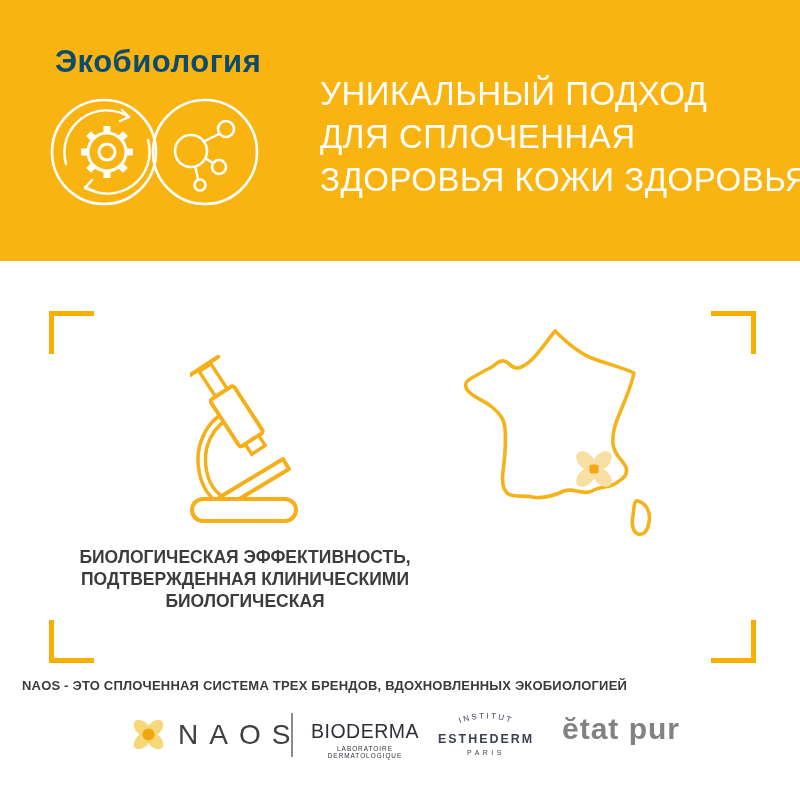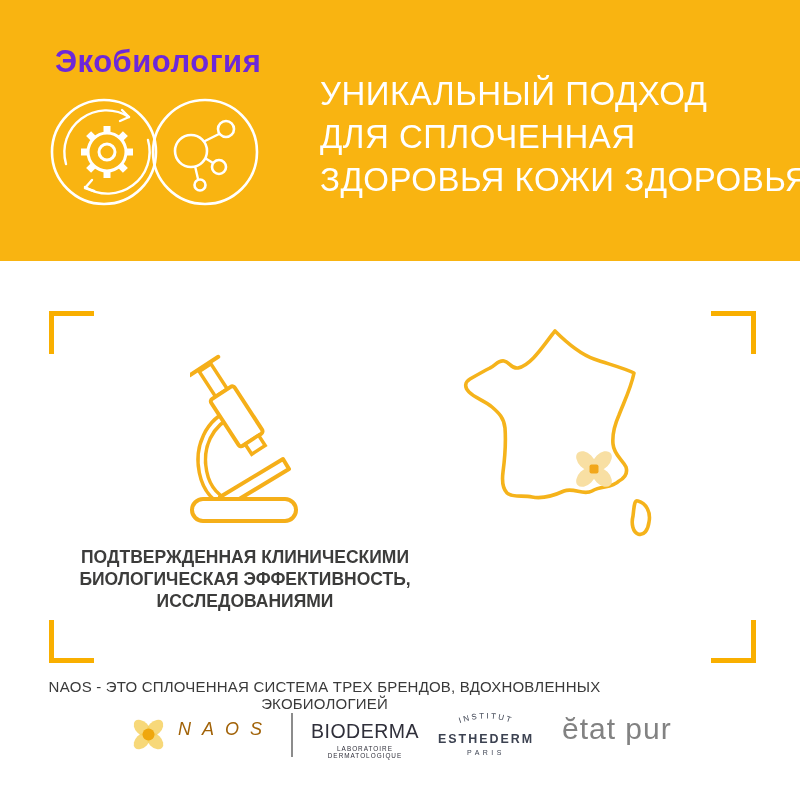--- a/index.html
+++ b/index.html
@@ -1,21 +1,21 @@
 <!DOCTYPE html>
 <html><head>
 <meta charset="utf-8">
 <style>
   html,body{margin:0;padding:0;background:#fff;}
   .page{position:relative;width:800px;height:800px;background:#ffffff;overflow:hidden;
         font-family:"Liberation Sans", sans-serif;}
 
   
   .banner{position:absolute;left:0;top:0;width:800px;height:261px;background:#F9B411;}
-  .banner-title{position:absolute;left:55px;top:44px;color:#6d28d9;font-size:31px;font-weight:700;letter-spacing:0.5px;}
+  .banner-title{position:absolute;left:55px;top:44px;color:#0c4a6e;font-size:31px;font-weight:700;letter-spacing:0.5px;}
   .banner-icon{position:absolute;left:50px;top:96px;}
   .headline{position:absolute;left:320px;top:72px;color:#fff;font-weight:400;}
   .headline .hl{font-size:33px;line-height:43px;letter-spacing:0.5px;white-space:nowrap;}
 
   
   .bracket{position:absolute;width:40px;height:38px;}
   .bracket.tl{left:49px;top:311px;border-top:5px solid #F9AF00;border-left:5px solid #F9AF00;}
   .bracket.tr{left:711px;top:311px;border-top:5px solid #F9AF00;border-right:5px solid #F9AF00;}
   .bracket.bl{left:49px;top:620px;border-bottom:5px solid #F9AF00;border-left:5px solid #F9AF00;}
   .bracket.br{left:711px;top:620px;border-bottom:5px solid #F9AF00;border-right:5px solid #F9AF00;}
@@ -23,31 +23,31 @@
   .micro-icon{position:absolute;left:190px;top:348px;}
   .map-icon{position:absolute;left:462px;top:328px;}
 
   .caption{position:absolute;top:546px;color:#3C3C3B;font-weight:700;text-align:center;}
   .caption .cl{font-size:17.5px;line-height:22px;white-space:nowrap;}
   .caption.left{left:40px;width:410px;}
   .caption.right{left:441px;width:260px;}
 
   
   .tagline{position:absolute;left:0;top:678px;width:649px;text-align:center;
-           color:#3A3A3A;font-size:15px;font-weight:400;letter-spacing:0.2px;}
+           color:#3A3A3A;font-size:13px;font-weight:700;letter-spacing:0.2px;}
   .logo-row{position:absolute;left:0;top:705px;width:800px;height:60px;}
   .naos-logo{position:absolute;left:130px;top:9px;height:40px;}
   .naos-flower{position:absolute;left:0;top:2px;}
-  .naos-text{position:absolute;left:48px;top:5px;font-size:18px;font-weight:400;color:#a16207;letter-spacing:11px;font-style:italic;}
+  .naos-text{position:absolute;left:48px;top:5px;font-size:28px;font-weight:400;color:#404040;letter-spacing:11px;}
   .logo-divider{position:absolute;left:291px;top:8px;width:2px;height:44px;background:#8C8C8C;}
   .bioderma{position:absolute;left:311px;top:15px;width:108px;text-align:center;color:#2F2F3A;}
   .bioderma-main{font-size:19.5px;letter-spacing:0.5px;font-weight:400;}
   .bioderma-sub{font-size:6.4px;letter-spacing:1px;margin-top:2px;}
   .esthederm{position:absolute;left:435px;top:5px;}
-  .etatpur{position:absolute;left:562px;top:7px;font-size:30px;font-weight:400;color:#828282;letter-spacing:1px;}
+  .etatpur{position:absolute;left:562px;top:7px;font-size:30px;font-weight:700;color:#828282;letter-spacing:1px;}
 </style>
 </head>
 <body>
 
 <div class="page">
 
   <header class="banner">
     <div class="banner-title">Экобиология</div>
 
     <svg class="banner-icon" width="210" height="115" viewBox="0 0 210 115" fill="none">
@@ -109,23 +109,23 @@
 
     <g transform="translate(-16,10) rotate(-33 30 8)">
       <line x1="13" y1="8" x2="47" y2="8" stroke="#F5AF19" stroke-width="4" stroke-linecap="round"></line>
       <rect x="23" y="10" width="14" height="30" fill="#ffffff" stroke="#F5AF19" stroke-width="3.5"></rect>
       <rect x="16" y="40" width="28" height="56" rx="3" fill="#ffffff" stroke="#F5AF19" stroke-width="4"></rect>
       <rect x="22" y="96" width="16" height="12" fill="#ffffff" stroke="#F5AF19" stroke-width="3.5"></rect>
     </g>
   </svg>
 
   <div class="caption left">
+    <div class="cl">БИОЛОГИЧЕСКАЯ ЭФФЕКТИВНОСТЬ,</div>
     <div class="cl">ПОДТВЕРЖДЕННАЯ КЛИНИЧЕСКИМИ</div>
-    <div class="cl">БИОЛОГИЧЕСКАЯ ЭФФЕКТИВНОСТЬ,</div>
-    <div class="cl">ИССЛЕДОВАНИЯМИ</div>
+    <div class="cl">БИОЛОГИЧЕСКАЯ</div>
   </div>
 
   <svg class="map-icon" width="196" height="214" viewBox="0 0 196 214" fill="none">
     <path d="M93,3
       C103,13 118,26 132,31 C146,36 162,40 172,45
       C169,60 162,74 157,87 C153,96 150,105 151,116
       C152,127 160,131 164,139 C166,146 163,150 157,153
       C149,161 140,157 130,163 C121,168 112,159 102,163
       C91,168 80,171 70,169 C61,167 50,170 45,165
       C41,161 40,152 41,144 C43,129 44,114 43,100

